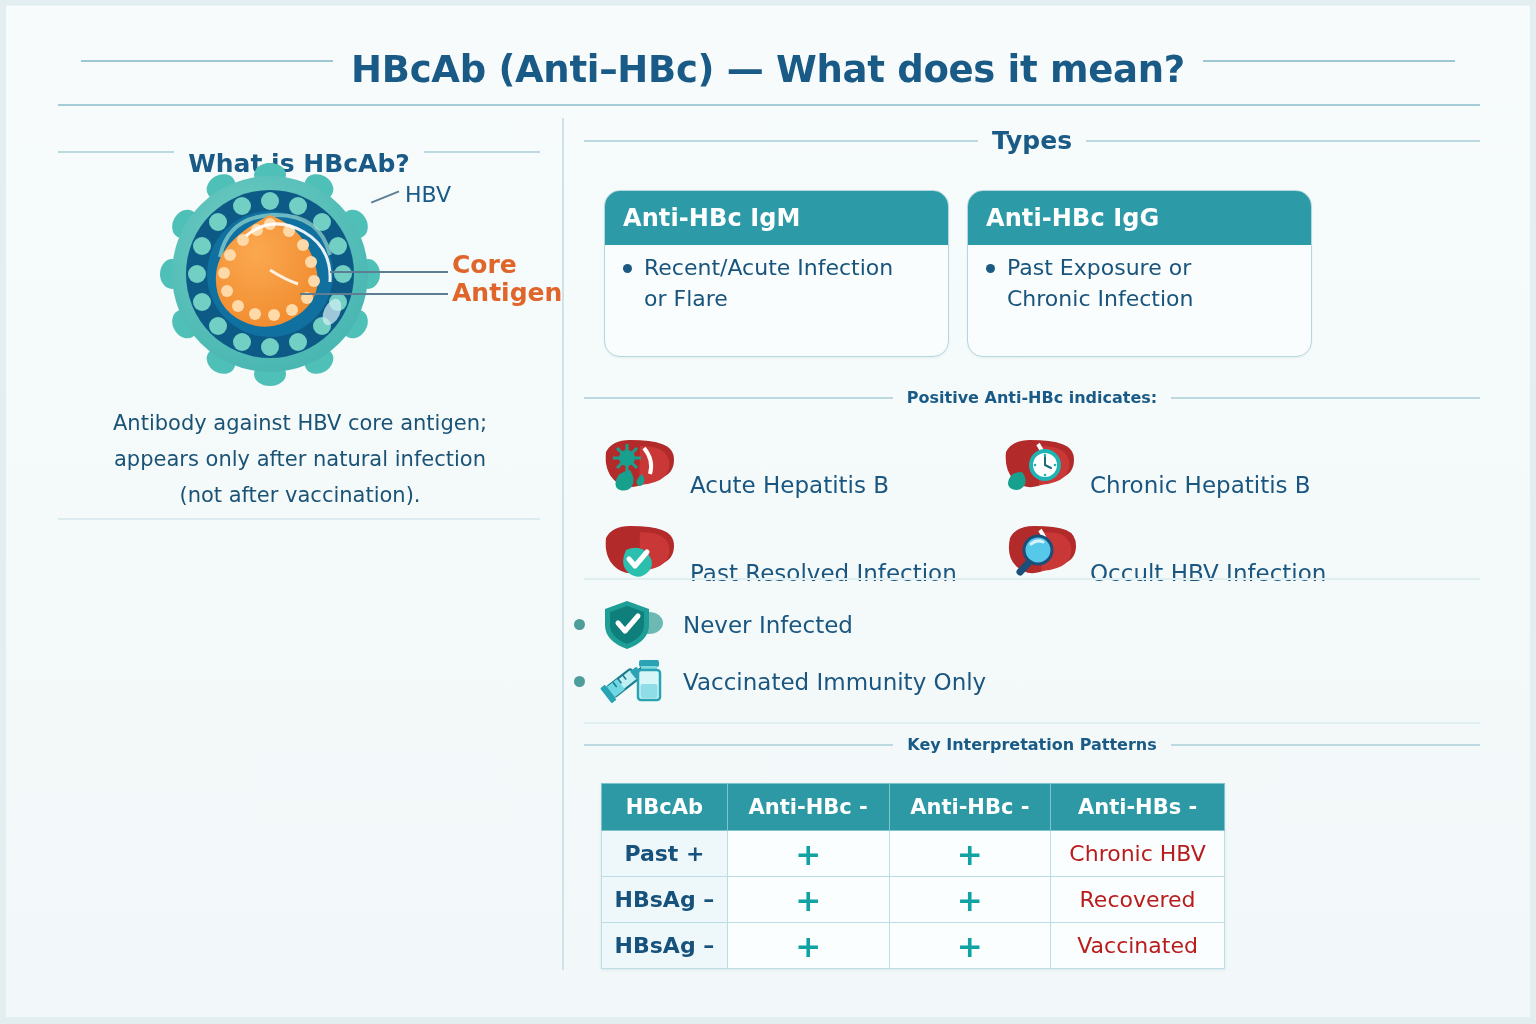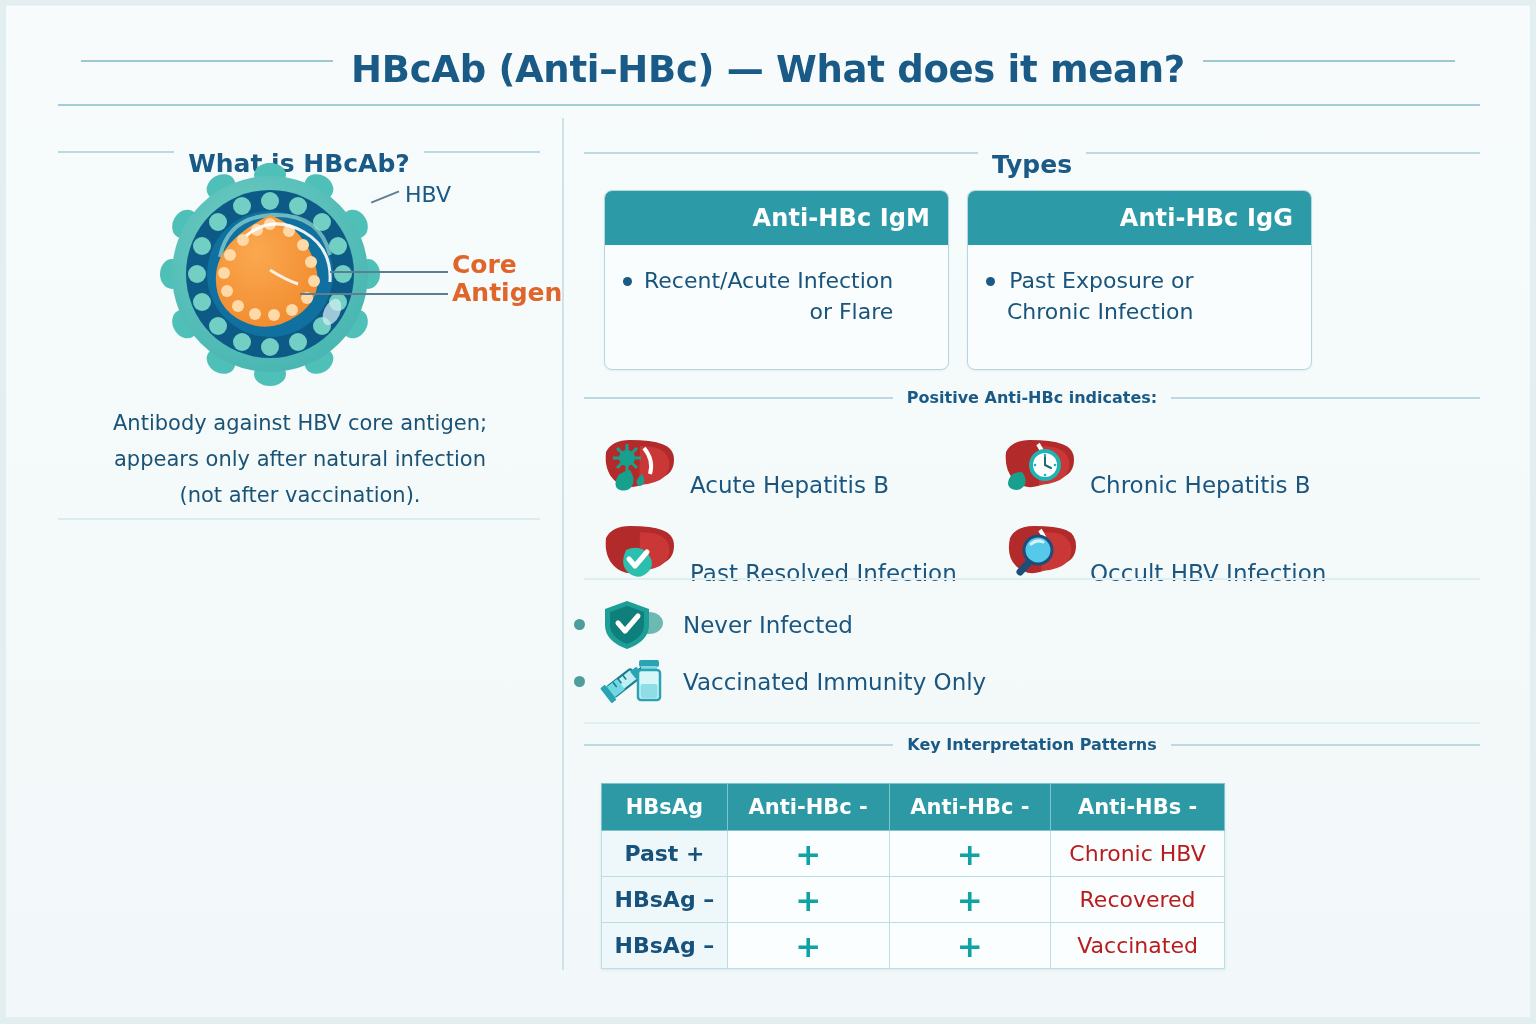--- a/index.html
+++ b/index.html
@@ -51,28 +51,28 @@
     font-size:22px;color:#1a5a86;font-weight:400;}
   .label-core{position:absolute;left:452px;top:251px;font-family:"DejaVu Sans",sans-serif;
     font-size:25px;line-height:28px;color:#e0652a;font-weight:700;}
   .leader{position:absolute;background:#5e7f93;height:1.5px;}
   .left-caption{position:absolute;left:60px;top:405px;width:480px;text-align:center;
     font-family:"DejaVu Sans",sans-serif;font-size:21px;line-height:36px;color:#1b5376;}
   .left-bottom-rule{position:absolute;left:58px;top:518px;width:482px;height:2px;background:#dcebef;}
 
   
   .right{position:absolute;left:584px;top:126px;width:896px;}
-  .right .sec .lbl{font-size:25px;margin-top:24px;}
+  .right .sec .lbl{font-size:25px;}
 
   .types-cards{position:absolute;left:604px;top:190px;width:708px;display:flex;gap:18px;}
-  .card{flex:1 1 0;border:1.5px solid #b7d7de;border-radius:8px;overflow:hidden;background:#fafdfd;
-    box-shadow:0 1px 2px rgba(90,140,155,.10);text-align:right;}
+  .card{flex:1 1 0;border:1.5px solid #b7d7de;border-radius:16px;overflow:hidden;background:#fafdfd;
+    box-shadow:0 1px 2px rgba(90,140,155,.10);}
   .card-head{background:#2d9aa8;color:#ffffff;padding:13px 18px;
     font-family:"DejaVu Sans",sans-serif;font-weight:700;font-size:24px;letter-spacing:.1px;}
-  .card-body{padding:20px 18px 24px 18px;min-height:80px;}
+  .card-body{padding:7px 18px 24px 18px;min-height:80px;}
   .card-li{display:flex;gap:12px;align-items:flex-start;
     font-family:"DejaVu Sans",sans-serif;font-size:22px;line-height:31px;color:#18547c;}
   .dot{flex:0 0 auto;width:9px;height:9px;border-radius:50%;background:#1b5a85;margin-top:12px;}
 
   .sec-pos{position:absolute;left:584px;top:388px;width:896px;}
   .pos-grid{position:absolute;left:600px;top:428px;width:880px;
     display:grid;grid-template-columns:400px 400px;row-gap:18px;column-gap:0px;}
   .pos-item{display:flex;align-items:center;gap:14px;}
   .pos-item .txt{font-family:"DejaVu Sans",sans-serif;font-size:23px;color:#1a5680;white-space:nowrap;margin-top:44px;}
 
@@ -391,21 +391,21 @@
 
   <table class="tbl">
     <colgroup>
         <col class="c1">
         <col class="c2">
         <col class="c3">
         <col class="c4">
       </colgroup>
     <thead>
       <tr>
-        <th>HBsAg</th>
+        <th>HBcAb</th>
         <th>Anti-HBc -</th>
         <th>Anti-HBc -</th>
         <th>Anti-HBs -</th>
       </tr>
     </thead>
     <tbody>
       <tr>
         <td class="rowhead">Past +</td>
         <td class="plus">+</td>
         <td class="plus">+</td>

